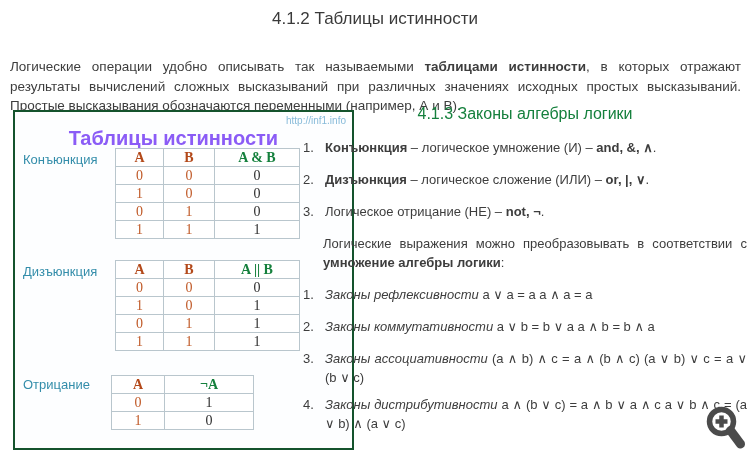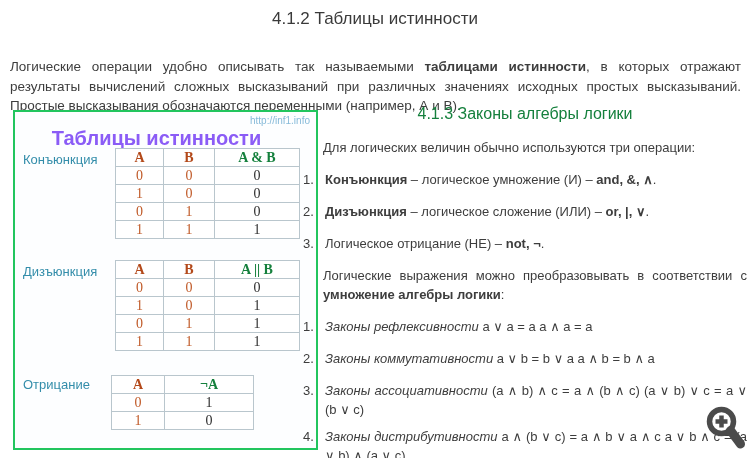--- a/index.html
+++ b/index.html
@@ -11,21 +11,21 @@
     position:absolute; top:9px; left:0; width:750px; text-align:center;
     font-size:17px; font-weight:400; color:#3a3a3a;
   }
   .intro {
     position:absolute; top:57px; left:10px; width:731px;
     font-size:13.5px; line-height:19.5px; text-align:justify; color:#3d3d3d;
   }
   
   .tbox {
     position:absolute; left:13px; top:110px; width:301px; height:336px;
-    border:2px solid #22c55e; background:#fdfeff; z-index:1;
+    border:2px solid #14532d; background:#fdfeff; z-index:1;padding-left:36px;
   }
   .tbox .watermark {
     position:absolute; top:3px; right:6px; font-size:10px; color:#86bad9;
   }
   .tbox .btitle {
     position:absolute; top:15px; left:0; width:94%; text-align:center;
     font-size:20px; font-weight:bold; color:#8b5cf6;
   }
   .op-label { position:absolute; left:8px; font-size:13px; color:#338daa; }
   .lbl-conj { top:40px; }
@@ -159,21 +159,20 @@
       <tr>
         <td class="vo">1</td>
         <td class="vk">0</td>
       </tr>
     </tbody>
       </table>
   </div>
 
   <div class="right">
     <div class="rtitle">4.1.3 Законы алгебры логики</div>
-    <p class="lead">Для логических величин обычно используются три операции:</p>
 
     <div class="list">
       <div class="num-item">
         <span class="num">1.</span><b>Конъюнкция</b><span> – логическое умножение (И) – </span><b>and, &amp;, ∧</b><span>.</span>
       </div>
       <div class="num-item">
         <span class="num">2.</span><b>Дизъюнкция</b><span> – логическое сложение (ИЛИ) – </span><b>or, |, ∨</b><span>.</span>
       </div>
       <div class="num-item">
         <span class="num">3.</span><b></b><span>Логическое отрицание (НЕ) – </span><b>not, ¬</b><span>.</span>

